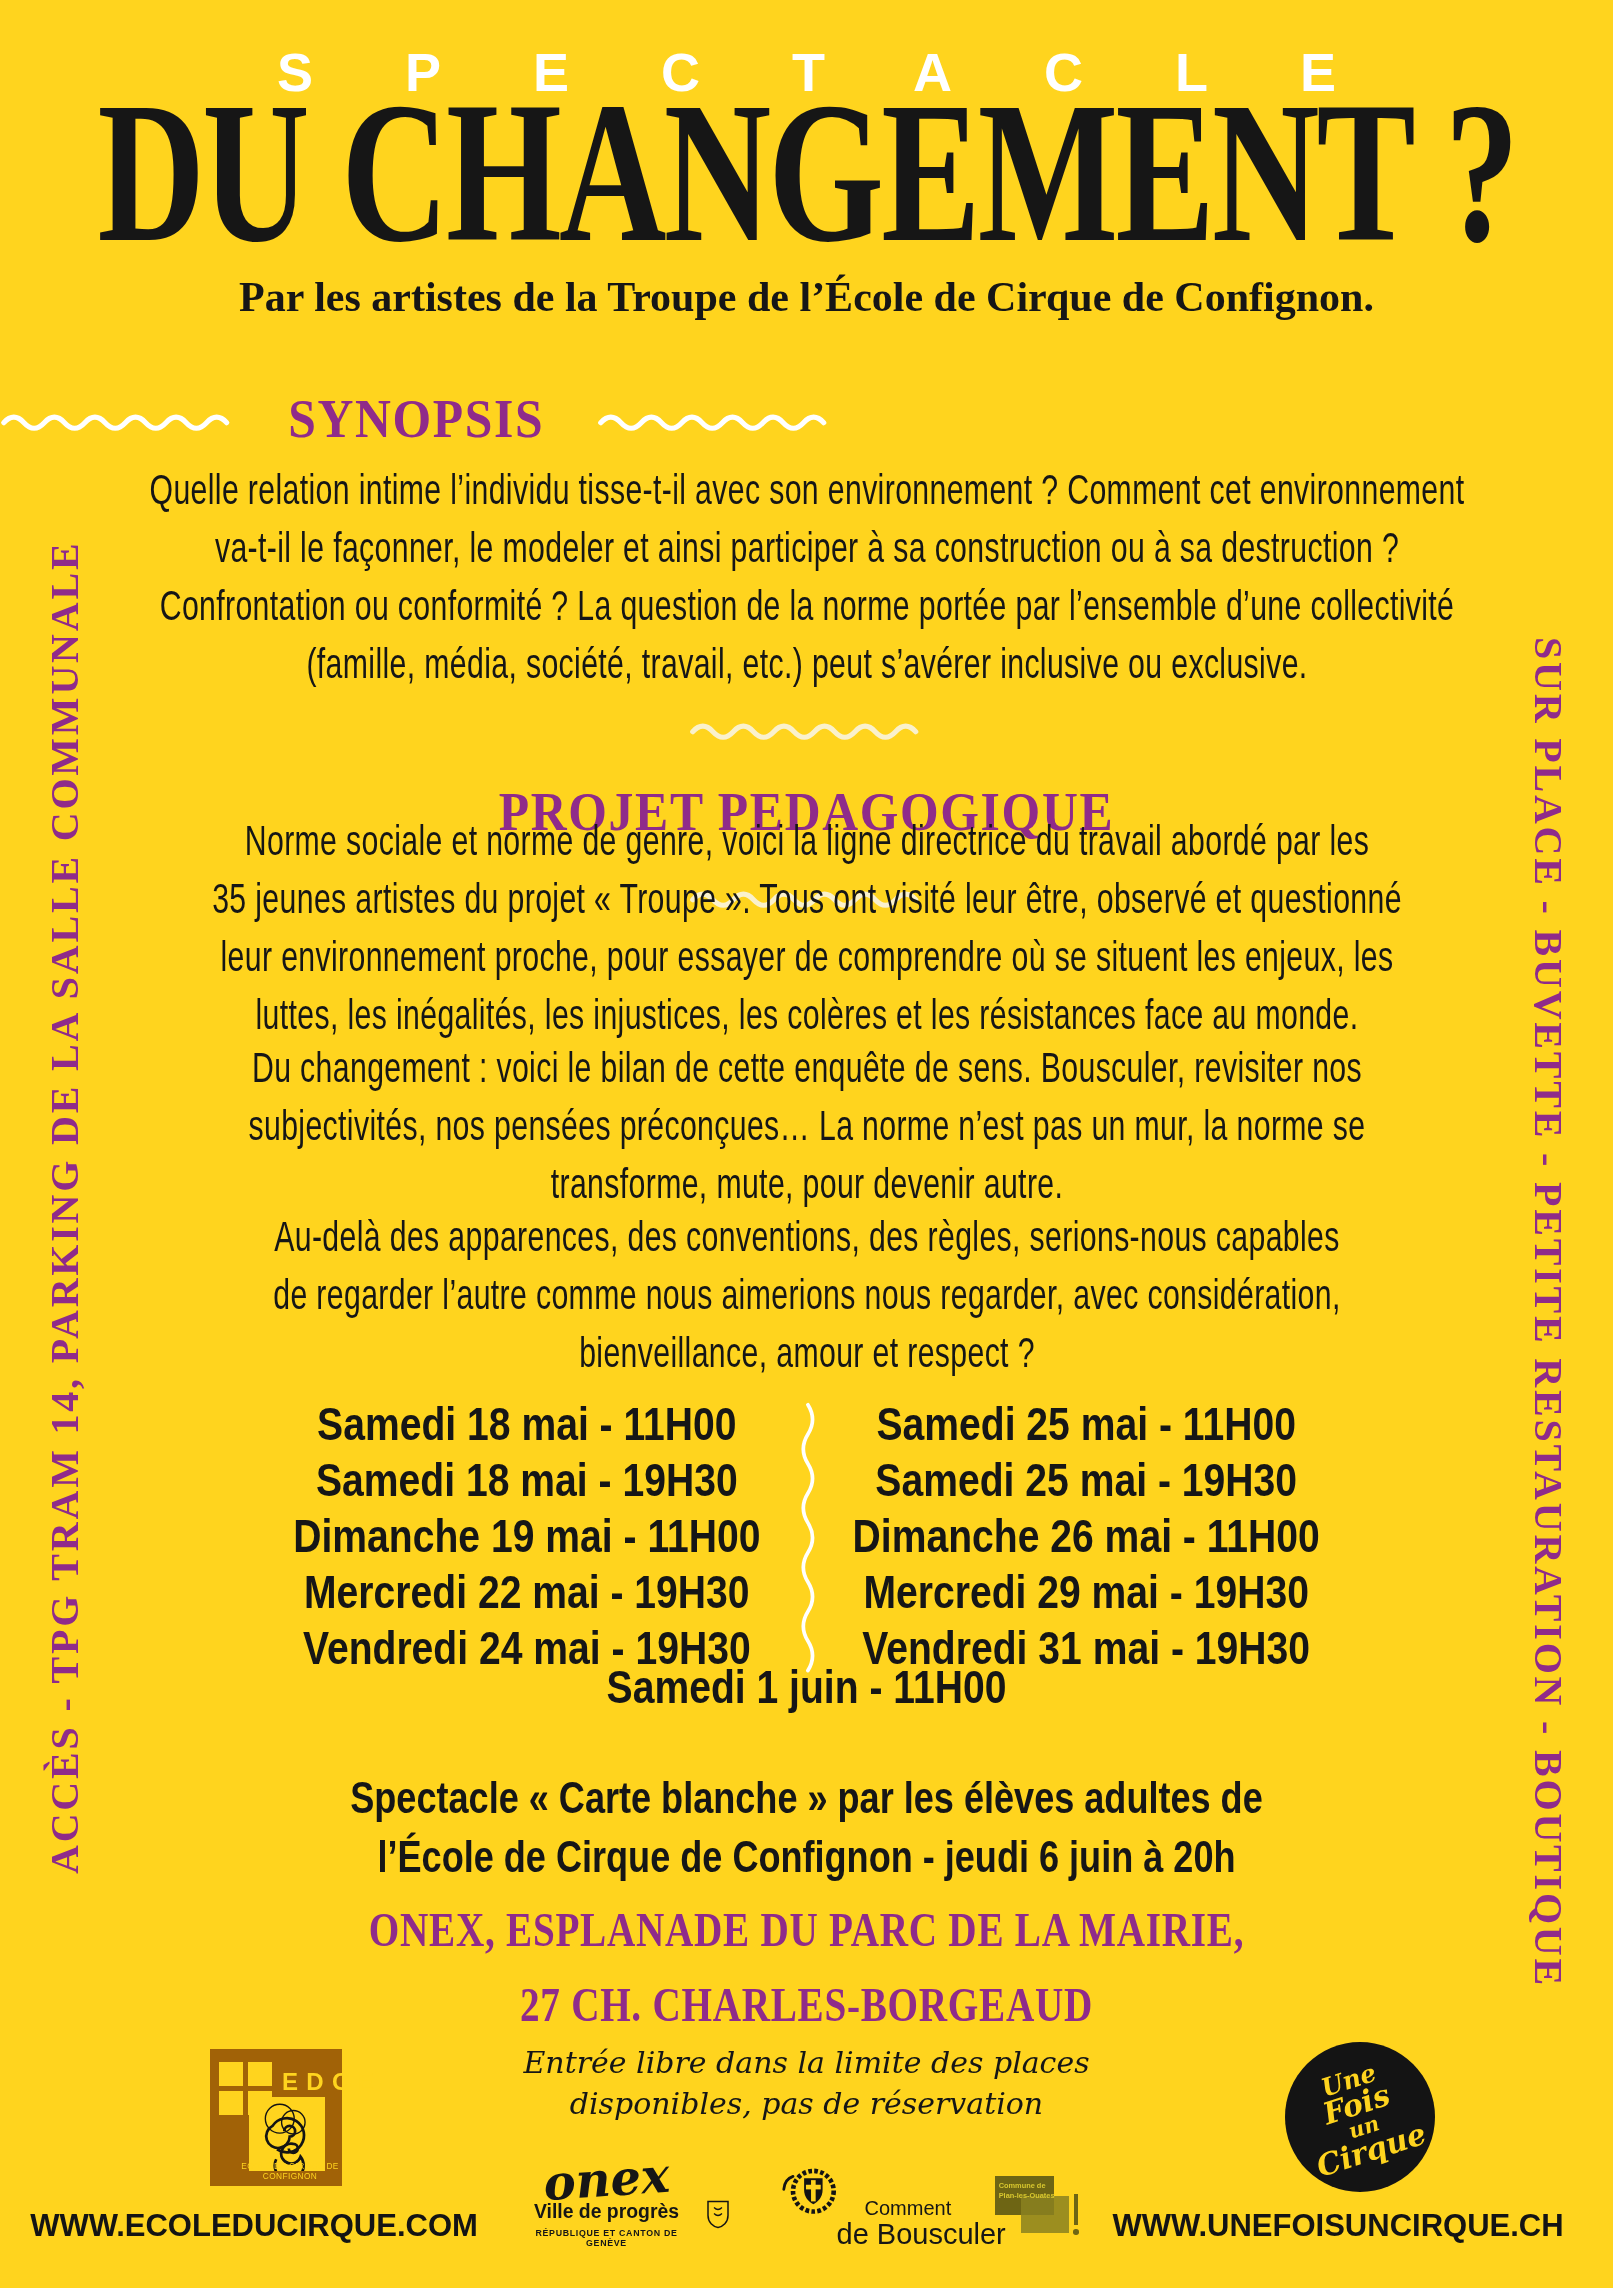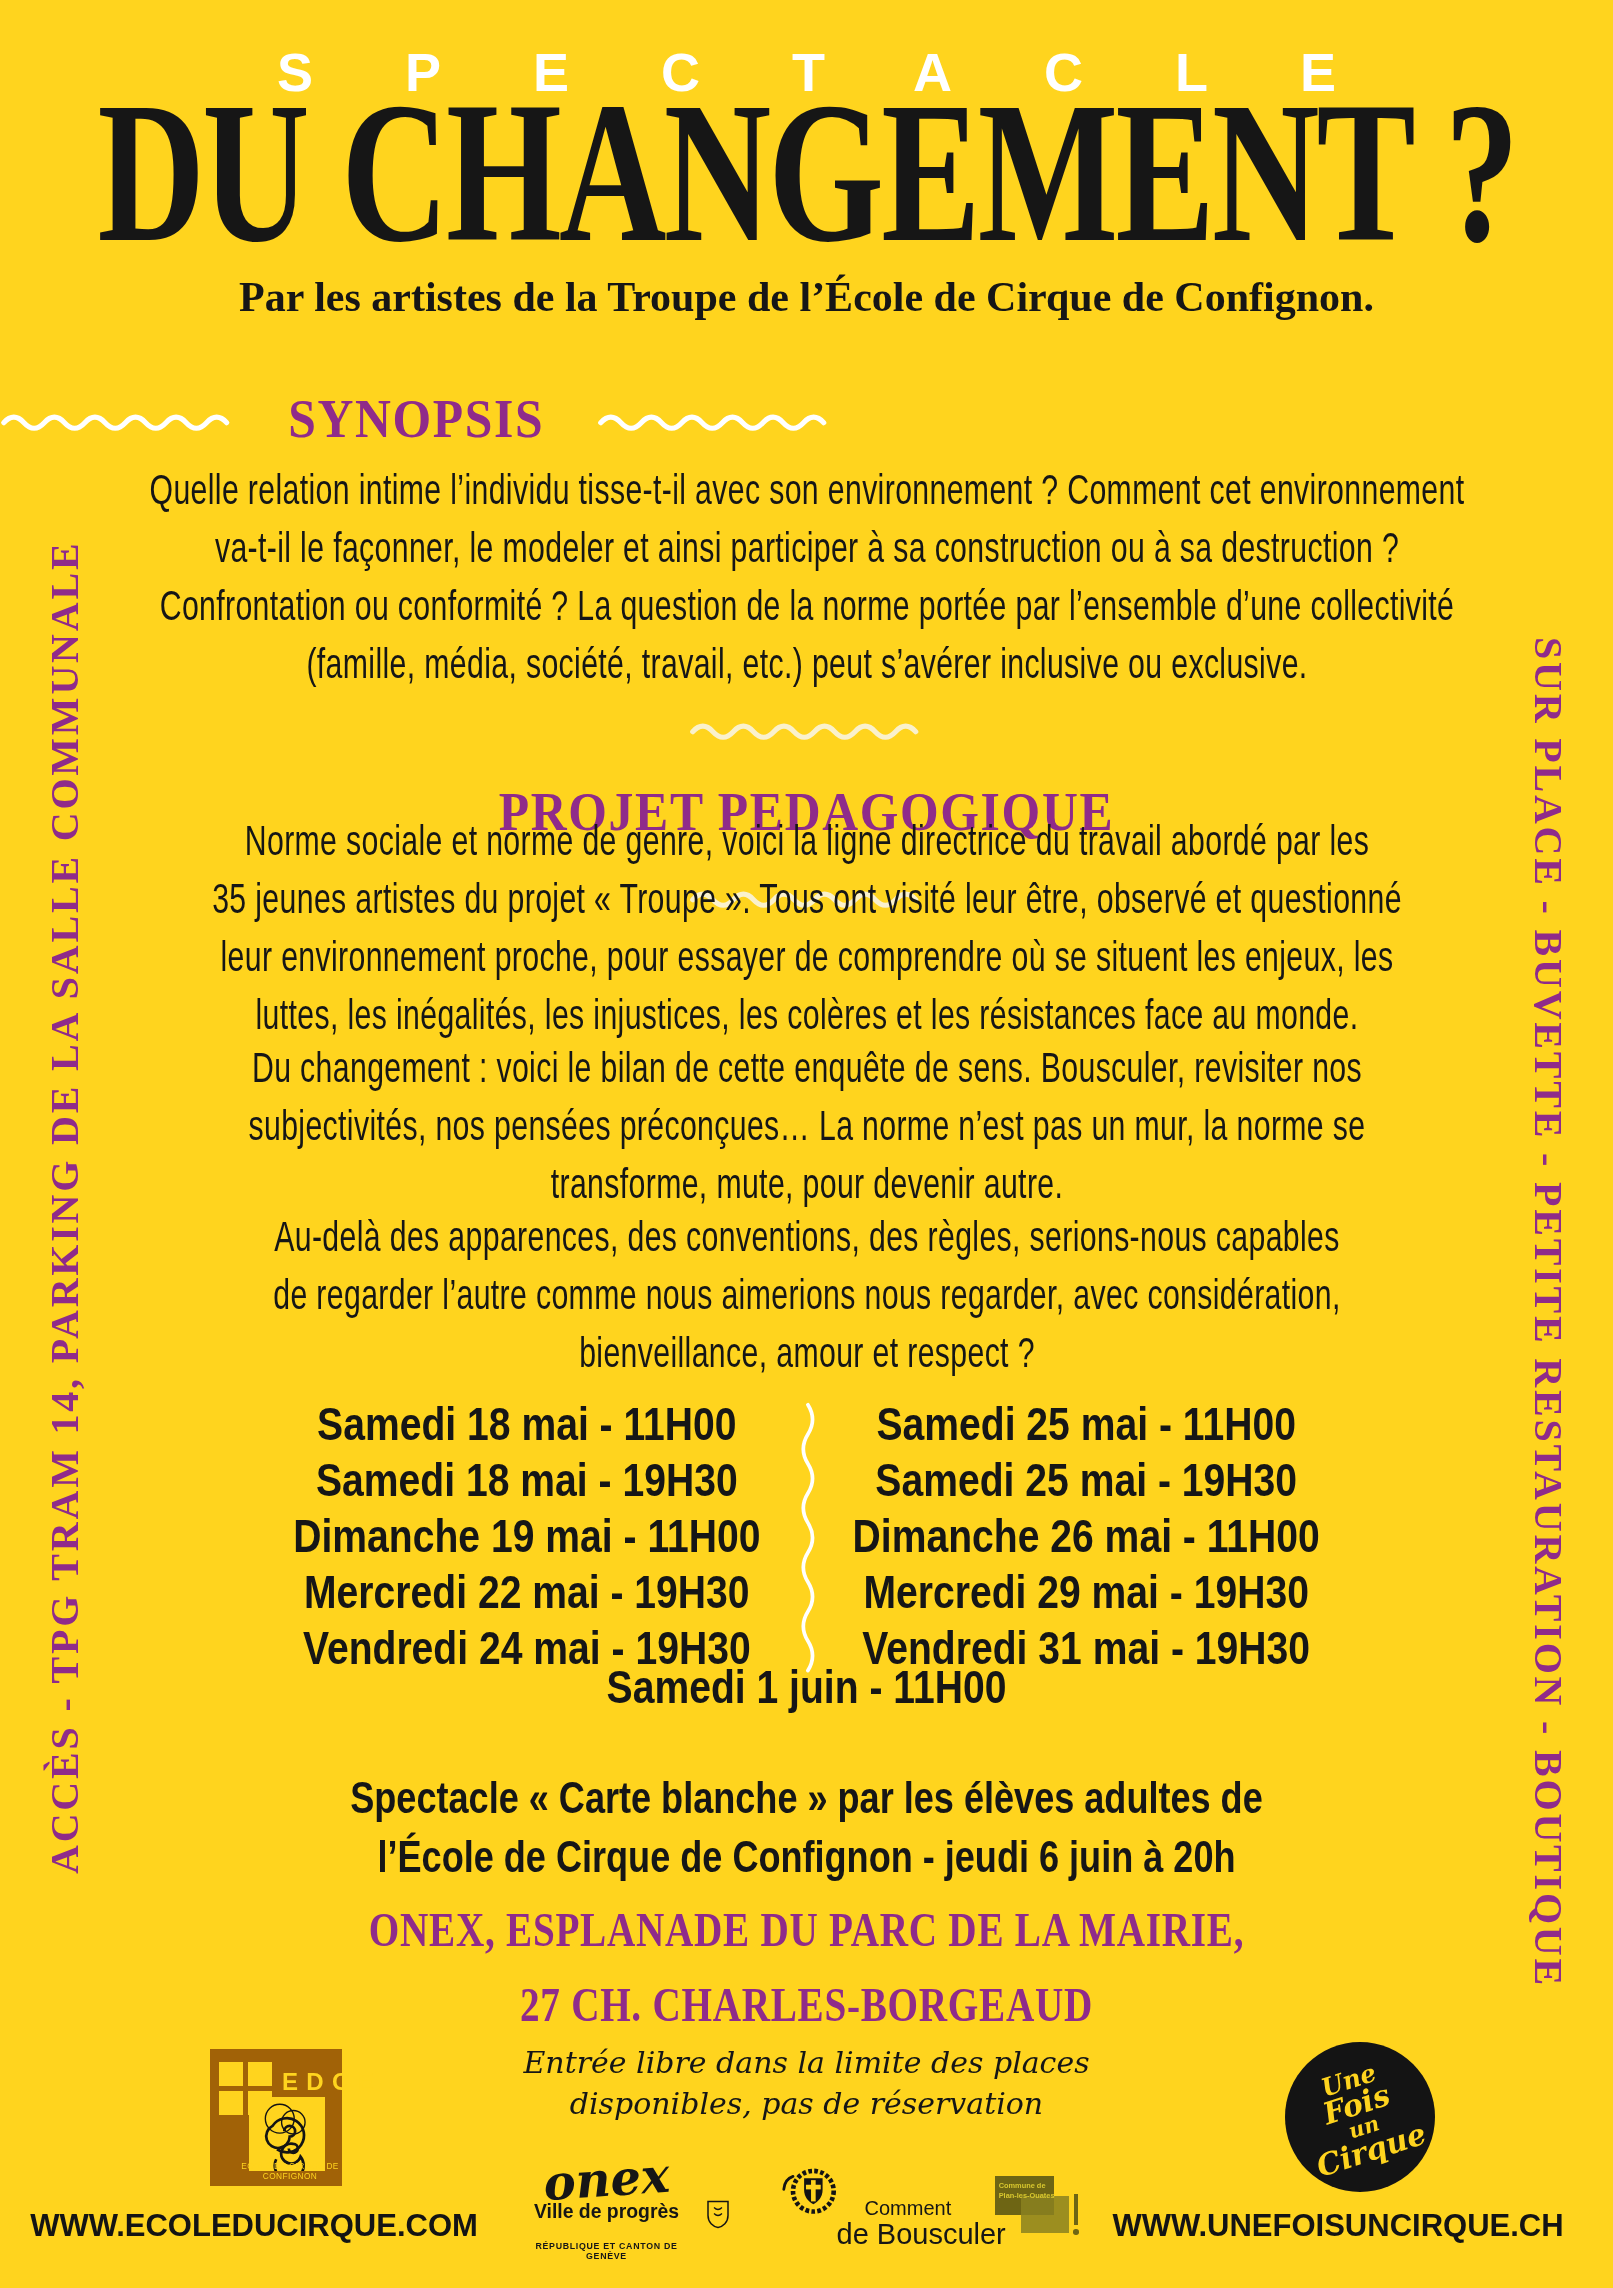--- a/index.html
+++ b/index.html
@@ -88,21 +88,21 @@
   .edce-win span{background:#FFD41E;display:block;}
   .edce-acr{position:absolute;left:72px;top:18.5px;color:#FFD41E;font-weight:700;font-size:24px;letter-spacing:8.3px;}
   .edce-box{position:absolute;left:39px;top:48px;width:76px;height:74px;background:#FFD41E;}
   .edce-name{position:absolute;left:0;right:0;bottom:4.6px;text-align:center;color:#FFD41E;font-size:8.3px;letter-spacing:0.4px;padding-left:28px;}
   .url{position:absolute;top:2208px;width:480px;text-align:center;font-weight:700;font-size:31px;color:#141414;}
   .url-left{left:14px;}
   .url-right{left:1098px;}
   .onex{position:absolute;left:514px;top:2158px;width:185px;text-align:center;}
   .onex-name{font-family:"DejaVu Serif",serif;font-style:italic;font-weight:700;font-size:48px;line-height:42px;transform:rotate(-4deg);}
   .onex-tag{font-weight:700;font-size:19.4px;margin-top:0;}
-  .onex-sub{font-weight:700;font-size:8.8px;letter-spacing:0.7px;margin-top:18px;}
+  .onex-sub{font-weight:700;font-size:8.8px;letter-spacing:0.7px;margin-top:5px;}
   .onex-crest{position:absolute;right:-31px;top:41px;width:24px;height:31px;}
   .confignon{position:absolute;left:781px;top:2167px;display:flex;align-items:flex-start;}
   .conf-text{margin-left:-5.5px;margin-top:29.5px;}
   .conf-l1{font-size:20px;line-height:22px;padding-left:28px;}
   .conf-l2{font-size:29px;line-height:30px;}
   .plo{position:absolute;left:995px;top:2174px;width:89px;height:65px;}
   .plo-r1{position:absolute;left:0;top:1.8px;width:59px;height:39px;background:#6E6514;}
   .plo-r2{position:absolute;left:26px;top:22px;width:48px;height:37px;background:#8B8120;opacity:0.85;}
   .plo-text{position:absolute;left:3.7px;top:7.4px;color:#D8C72E;font-size:7.4px;line-height:9.2px;font-weight:700;white-space:pre-line;text-align:left;}
   .plo-mark{position:absolute;left:79px;top:20px;width:3.7px;height:31px;background:#6E6514;}

